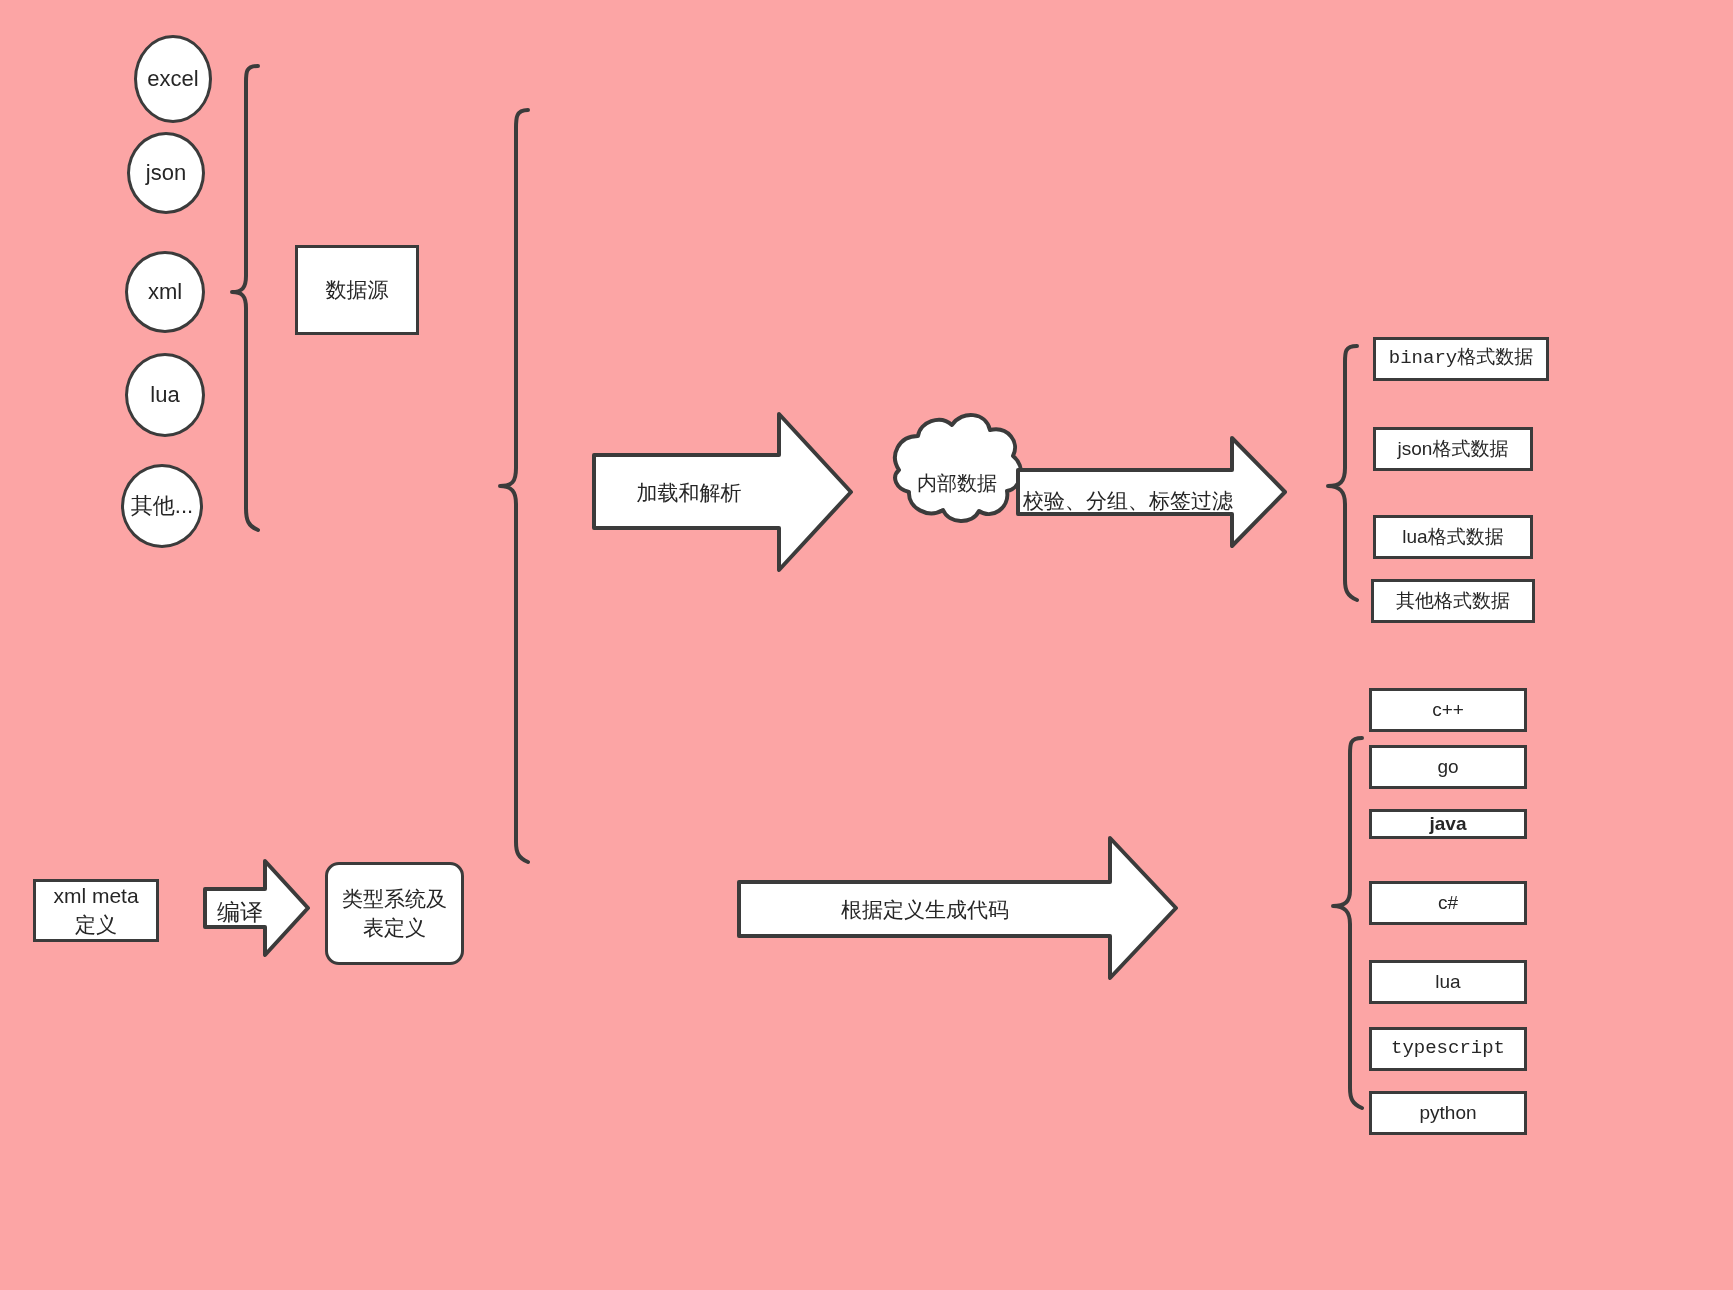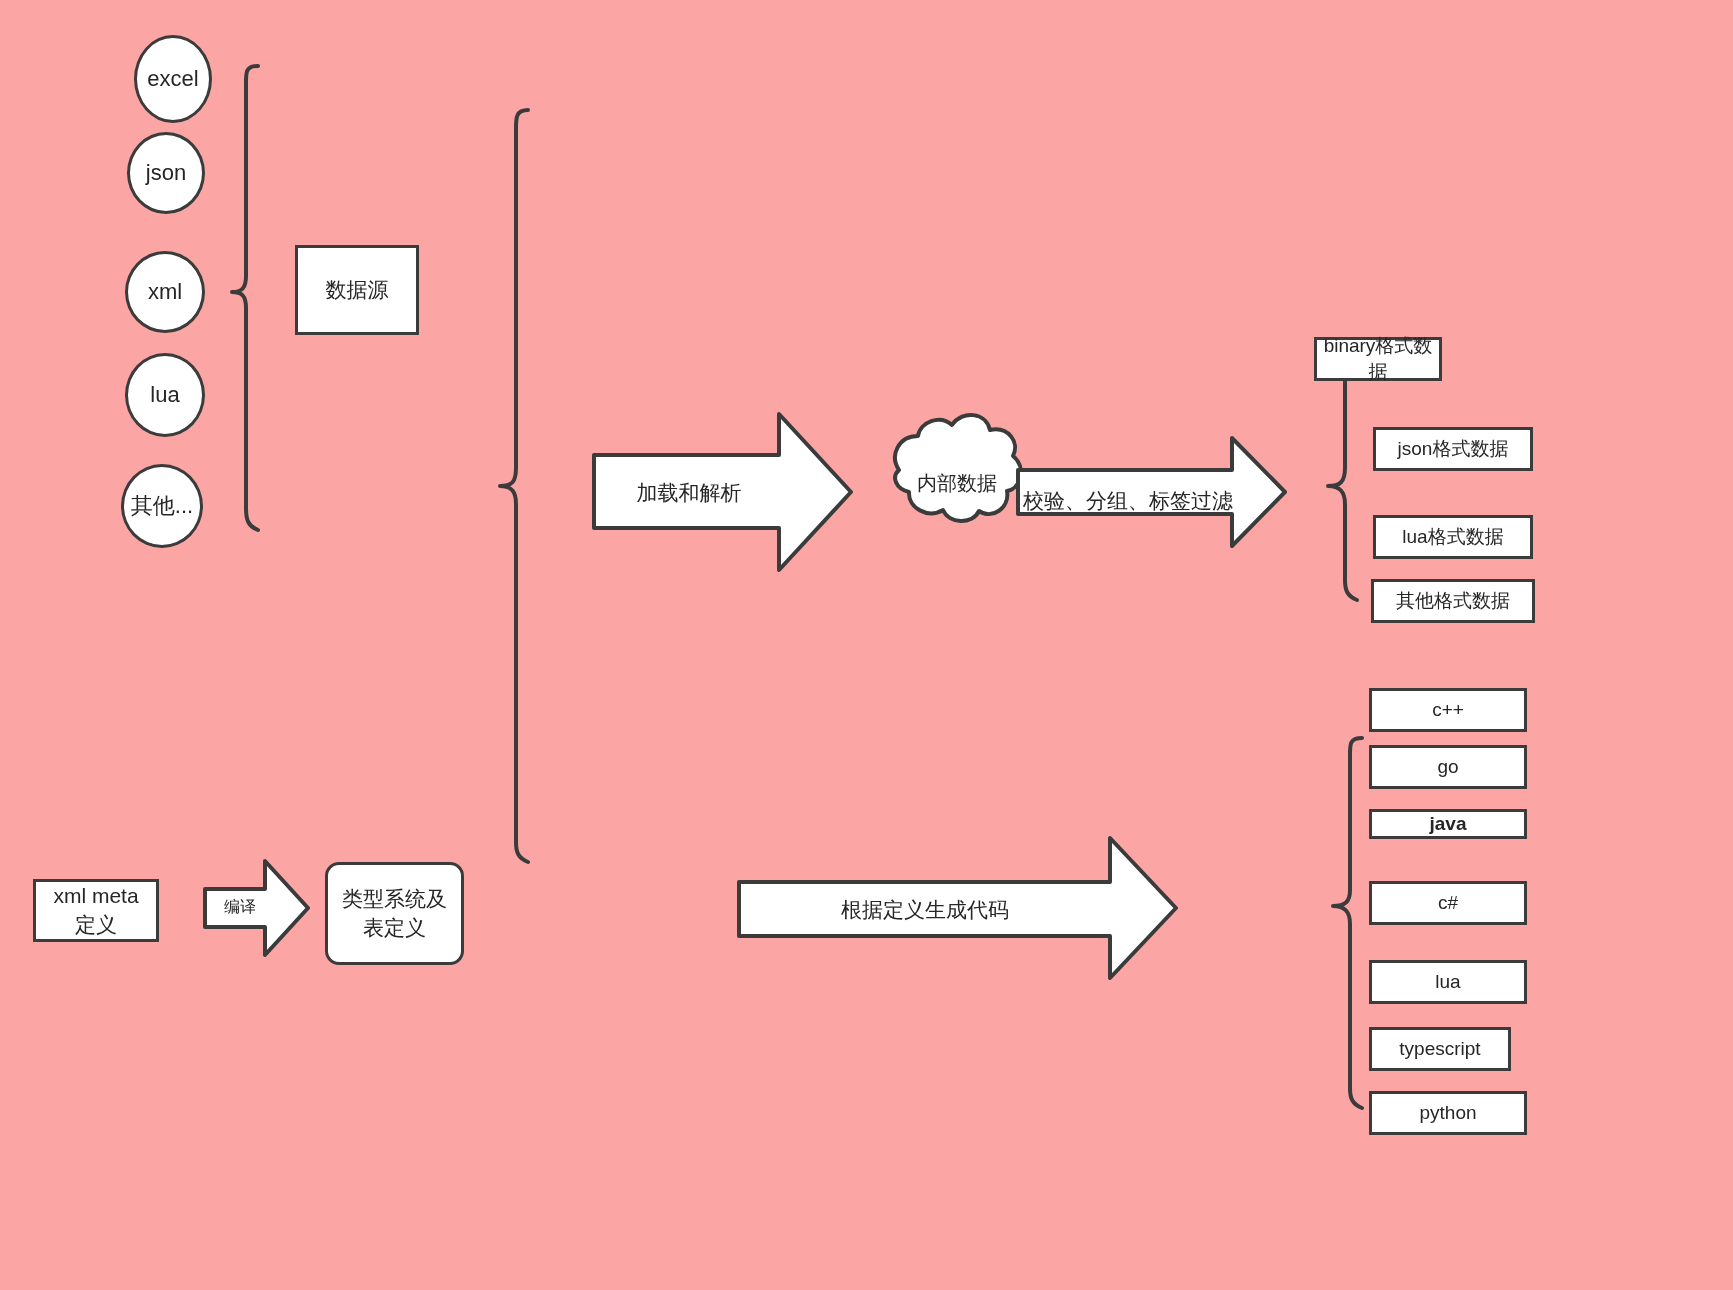--- a/index.html
+++ b/index.html
@@ -153,23 +153,23 @@
   </div>
 
   <div class="arrow-label" style="left:594px; top:479px; width:190px;">加载和解析</div>
 
   <div class="cloud-label" style="left:897px; top:470px; width:120px;">内部数据</div>
 
   <div class="arrow-label" style="left:1022px; top:470px; width:212px;margin-top:17px;">校验、分组、标签过滤</div>
 
   <div class="arrow-label" style="left:780px; top:896px; width:290px;">根据定义生成代码</div>
 
-  <div class="arrow-label" style="left:210px; top:897px; width:60px; font-size:16px;">编译</div>
-
-  <div class="node rect-small" style="left:1314px; top:337px; width:128px; height:44px;">
+  <div class="arrow-label" style="left:210px; top:897px; width:60px; font-size:23px;">编译</div>
+
+  <div class="node rect-small" style="left:1373px; top:337px; width:176px; height:44px;font-family:Liberation Mono, monospace;">
     <span>binary格式数据</span>
   </div>
   <div class="node rect-small" style="left:1373px; top:427px; width:160px; height:44px;">
     <span>json格式数据</span>
   </div>
   <div class="node rect-small" style="left:1373px; top:515px; width:160px; height:44px;">
     <span>lua格式数据</span>
   </div>
   <div class="node rect-small" style="left:1371px; top:579px; width:164px; height:44px;">
     <span>其他格式数据</span>
@@ -183,21 +183,21 @@
   </div>
   <div class="node rect-small" style="left:1369px; top:809px; width:158px; height:30px;font-weight:bold;">
     <span>java</span>
   </div>
   <div class="node rect-small" style="left:1369px; top:881px; width:158px; height:44px;">
     <span>c#</span>
   </div>
   <div class="node rect-small" style="left:1369px; top:960px; width:158px; height:44px;">
     <span>lua</span>
   </div>
-  <div class="node rect-small" style="left:1369px; top:1027px; width:142px; height:44px;">
+  <div class="node rect-small" style="left:1369px; top:1027px; width:158px; height:44px;font-family:Liberation Mono, monospace;">
     <span>typescript</span>
   </div>
   <div class="node rect-small" style="left:1369px; top:1091px; width:158px; height:44px;">
     <span>python</span>
   </div>
 
   <div class="node rect" style="left:33px; top:879px; width:126px; height:63px; padding:0 8px;">
     <span>xml meta定义</span>
   </div>
 

